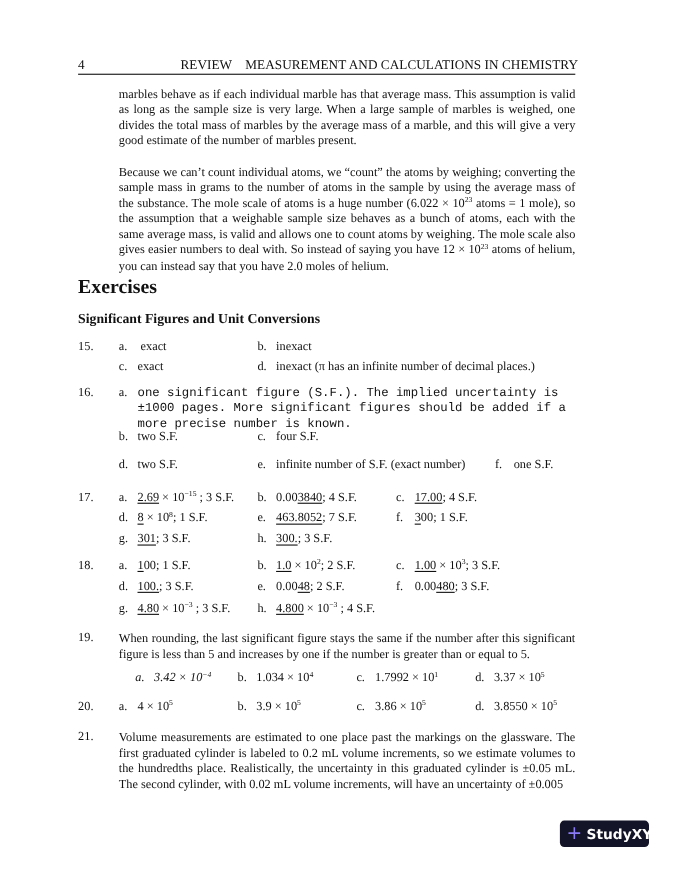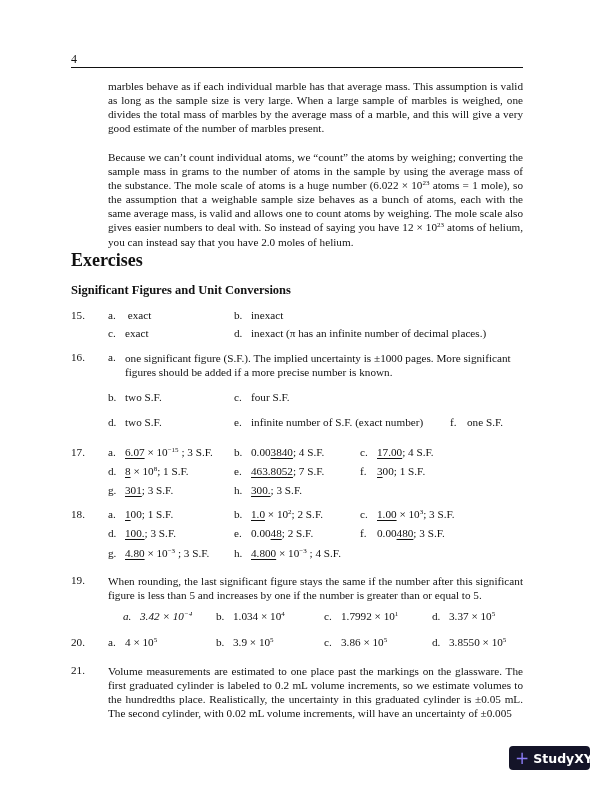--- a/index.html
+++ b/index.html
@@ -44,20 +44,21 @@
       font-family: "DejaVu Sans", sans-serif; font-weight: bold; font-size: 12.5px; color: #fff;
     }
     .badge .plus { color: #8b7cf6; font-weight: normal; font-size: 17px; margin-right: 4px; line-height: 1; }
     .badge .xy { color: #ffffff; }
   </style>
 </head>
 <body>
 
 <div class="header">
   <span class="pg">4</span>
+  <span class="ttl"><span>REVIEW</span><span class="gap"></span><span>MEASUREMENT AND CALCULATIONS IN CHEMISTRY</span></span>
 </div>
 
 <div class="para" style="top:79px;">marbles behave as if each individual marble has that average mass. This assumption is valid as long as the sample size is very large. When a large sample of marbles is weighed, one divides the total mass of marbles by the average mass of a marble, and this will give a very good estimate of the number of marbles present.</div>
 
 <div class="para" style="top:150px;"><span>Because we can’t count individual atoms, we “count” the atoms by weighing; converting the sample mass in grams to the number of atoms in the sample by using the average mass of the substance. The mole scale of atoms is a huge number (6.022 × 10</span><sup>23</sup><span> atoms = 1 mole), so the assumption that a weighable sample size behaves as a bunch of atoms, each with the same average mass, is valid and allows one to count atoms by weighing. The mole scale also gives easier numbers to deal with. So instead of saying you have 12 × 10</span><sup>23</sup><span> atoms of helium, you can instead say that you have 2.0 moles of helium.</span></div>
 
 <div class="h1">Exercises</div>
 <div class="h2">Significant Figures and Unit Conversions</div>
 
 <div class="row" style="top:309px;">
@@ -66,35 +67,35 @@
   <span class="it" style="left:234px;"><span class="lt">b.</span><span>inexact</span></span>
 </div>
 <div class="row" style="top:327px;padding-left:19px;">
   <span class="it" style="left:108px;"><span class="lt">c.</span><span>exact</span></span>
   <span class="it" style="left:234px;"><span class="lt">d.</span><span>inexact (π has an infinite number of decimal places.)</span></span>
 </div>
 
 <div class="row" style="top:351px;">
   <span class="num">16.</span>
   <span class="it" style="left:108px;">a.</span>
-  <span class="wrap" style="top:0;">one significant figure (S.F.). The implied uncertainty is ±1000 pages. More significant figures should be added if a more precise number is known.</span>
+  <span class="wrap" style="top:0;font-family:Liberation Mono, monospace;">one significant figure (S.F.). The implied uncertainty is ±1000 pages. More significant figures should be added if a more precise number is known.</span>
 </div>
 <div class="row" style="top:391px;">
   <span class="it" style="left:108px;"><span class="lt">b.</span><span>two S.F.</span></span>
   <span class="it" style="left:234px;"><span class="lt">c.</span><span>four S.F.</span></span>
 </div>
 <div class="row" style="top:416px;">
   <span class="it" style="left:108px;"><span class="lt">d.</span><span>two S.F.</span></span>
   <span class="it" style="left:234px;"><span class="lt">e.</span><span>infinite number of S.F. (exact number)</span></span>
   <span class="it" style="left:450px;"><span class="lt">f.</span><span>one S.F.</span></span>
 </div>
 
 <div class="row" style="top:446px;">
   <span class="num">17.</span>
-  <span class="it" style="left:108px;"><span class="lt">a.</span><span class="u">6.07</span><span> × 10</span><sup>−15</sup><span> ; 3 S.F.</span></span>
+  <span class="it" style="left:108px;"><span class="lt">a.</span><span class="u">2.69</span><span> × 10</span><sup>−15</sup><span> ; 3 S.F.</span></span>
   <span class="it" style="left:234px;"><span class="lt">b.</span><span>0.00</span><span class="u">3840</span><span>; 4 S.F.</span></span>
   <span class="it" style="left:360px;"><span class="lt">c.</span><span class="u">17.00</span><span>; 4 S.F.</span></span>
 </div>
 <div class="row" style="top:465px;">
   <span class="it" style="left:108px;"><span class="lt">d.</span><span class="u">8</span><span> × 10</span><sup>8</sup><span>; 1 S.F.</span></span>
   <span class="it" style="left:234px;"><span class="lt">e.</span><span class="u">463.8052</span><span>; 7 S.F.</span></span>
   <span class="it" style="left:360px;"><span class="lt">f.</span><span class="u">3</span><span>00; 1 S.F.</span></span>
 </div>
 <div class="row" style="top:484px;">
   <span class="it" style="left:108px;"><span class="lt">g.</span><span class="u">301</span><span>; 3 S.F.</span></span>

